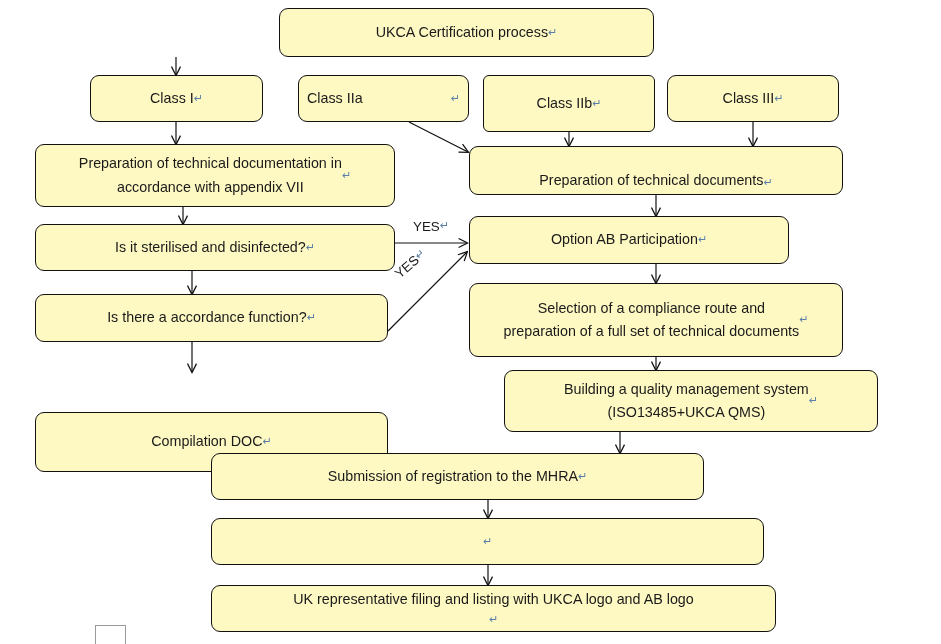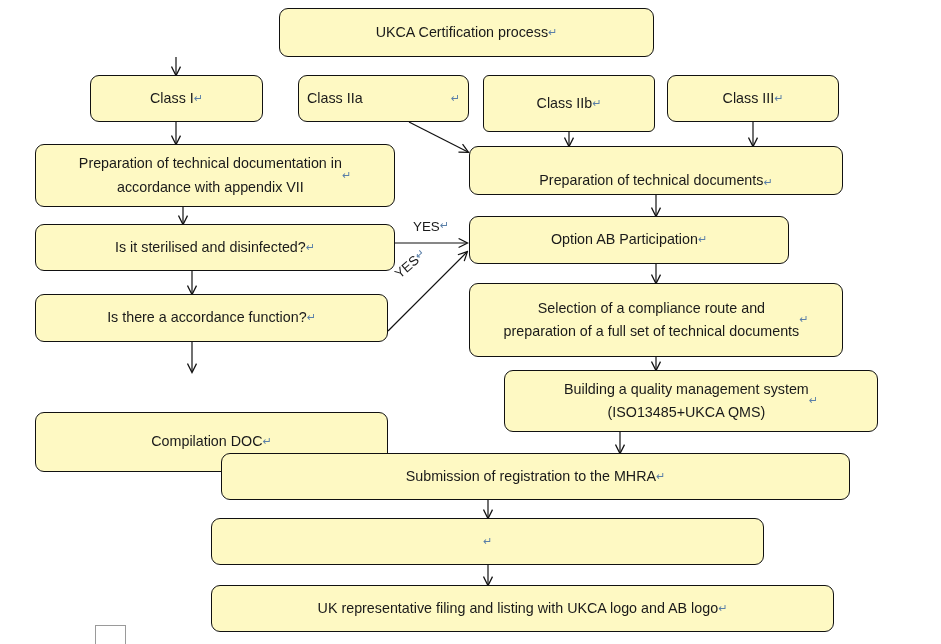--- a/index.html
+++ b/index.html
@@ -158,29 +158,29 @@
 
   <div class="node" style="left:35px; top:364px; width:353px; height:60px;margin-top:48px;">
     <span>Compilation DOC</span><span class="ret">↵</span>
   </div>
 
   <div class="node" style="left:469px; top:370px; width:374px; height:62px;margin-left:35px;">
     <span>Building a quality management system
 (ISO13485+UKCA QMS)</span><span class="ret">↵</span>
   </div>
 
-  <div class="node" style="left:221px; top:453px; width:629px; height:47px;">
+  <div class="node" style="left:211px; top:453px; width:493px; height:47px;">
     <span>Submission of registration to the MHRA</span><span class="ret">↵</span>
   </div>
 
   <div class="node" style="left:211px; top:518px; width:553px; height:47px;">
     <span class="ret">↵</span>
   </div>
 
-  <div class="node" style="left:211px; top:585px; width:623px; height:47px;">
+  <div class="node" style="left:211px; top:585px; width:565px; height:47px;flex-direction:column;">
     <span>UK representative filing and listing with UKCA logo and AB logo</span><span class="ret">↵</span>
   </div>
 
   <div class="edge-label" style="left:413px; top:219px;">
     <span>YES</span><span class="ret">↵</span>
   </div>
 
   <div class="edge-label" style="left:392px; top:270px; transform:rotate(-41deg); transform-origin:left top;">
     <span>YES</span><span class="ret">↵</span>
   </div>

